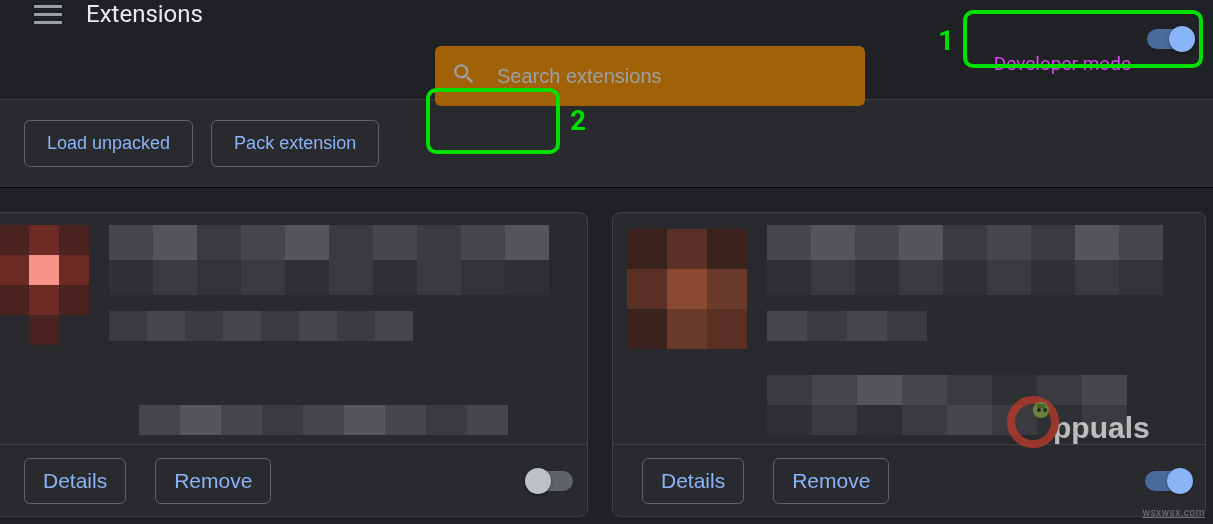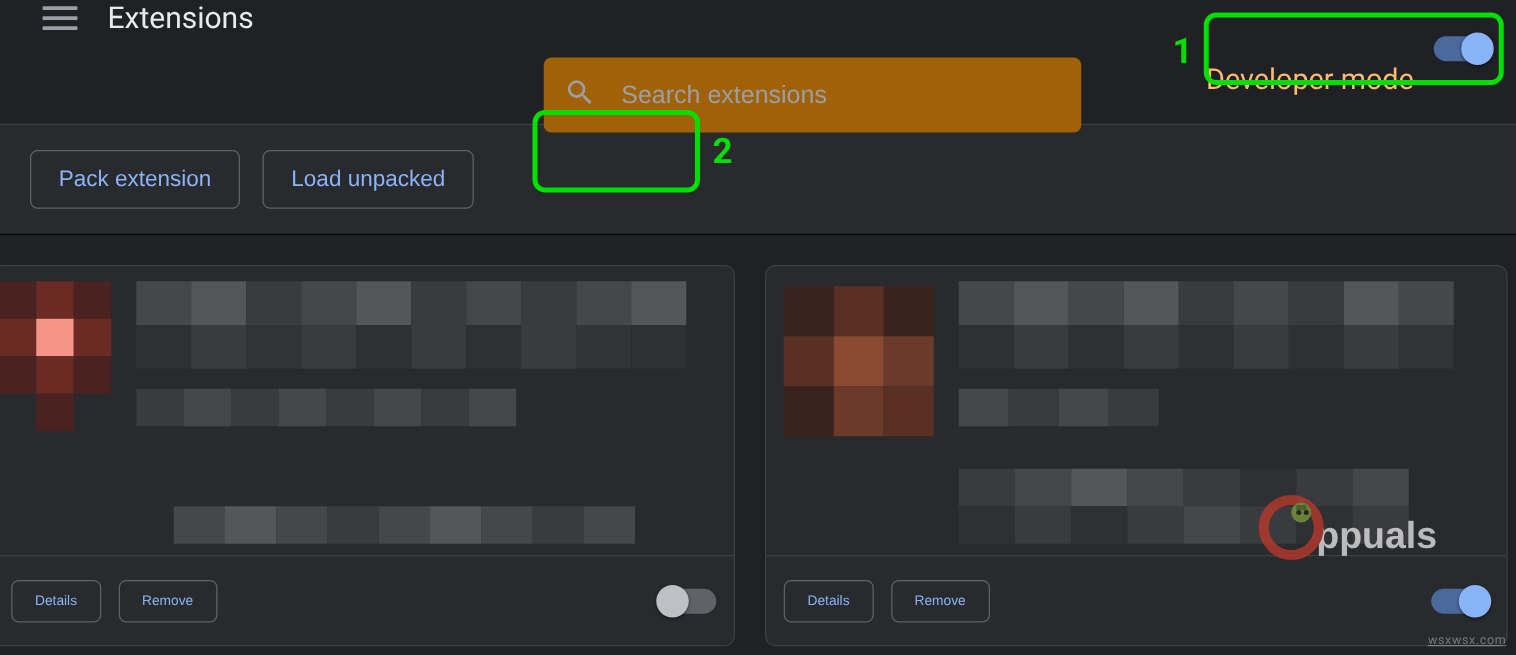--- a/index.html
+++ b/index.html
@@ -63,22 +63,22 @@
     position: absolute;
     right: 10px;
     top: 13px;
     height: 52px;
     padding: 0 10px;
     display: flex;
     align-items: center;
     gap: 16px;
   }
   .dev-mode-label {
-    font-size: 23px;
-    color: #fdba74;
+    font-size: 19px;
+    color: #d946ef;
     margin-top: 48px;
   }
 
   
   .hl {
     position: absolute;
     border: 4px solid #00e000;
     border-radius: 10px;
     pointer-events: none;
   }
@@ -139,24 +139,25 @@
     border-top: 1px solid #3c4043;
     display: flex;
     align-items: center;
     padding: 0 14px;
     gap: 14px;
   }
   .card-btn {
     border: 1px solid #5f6368;
     background: transparent;
     color: #8ab4f8;
-    font-size: 11px;
+    font-size: 21px;
     padding: 10px 18px;
     border-radius: 6px;
     cursor: pointer;
+    margin-left: 15px;
   }
   .spacer { flex: 1; }
 
   
   .toggle {
     width: 46px; height: 20px;
     background: #5f6368;
     border-radius: 10px;
     position: relative;
     cursor: pointer;
@@ -237,22 +238,22 @@
   </div>
 </div>
 
 <div class="hl" style="left:963px; top:10px; width:240px; height:58px;"></div>
 <div class="hl-num" style="left:938px; top:24px;">1</div>
 
 <div class="hl" style="left:426px; top:88px; width:134px; height:66px;"></div>
 <div class="hl-num" style="left:570px; top:104px;">2</div>
 
 <div class="dev-toolbar">
+  <button class="dev-btn">Load unpacked</button>
   <button class="dev-btn">Pack extension</button>
-  <button class="dev-btn">Load unpacked</button>
 </div>
 
 <div class="cards">
 
   <div class="card">
     <div class="card-body">
 
       <div class="mosaic" style="left:-10px; top:0; width:90px; height:120px; grid-template-columns:repeat(3,30px); grid-template-rows:repeat(4,30px);">
         <div class="r3"></div>
           <div class="r1"></div>

